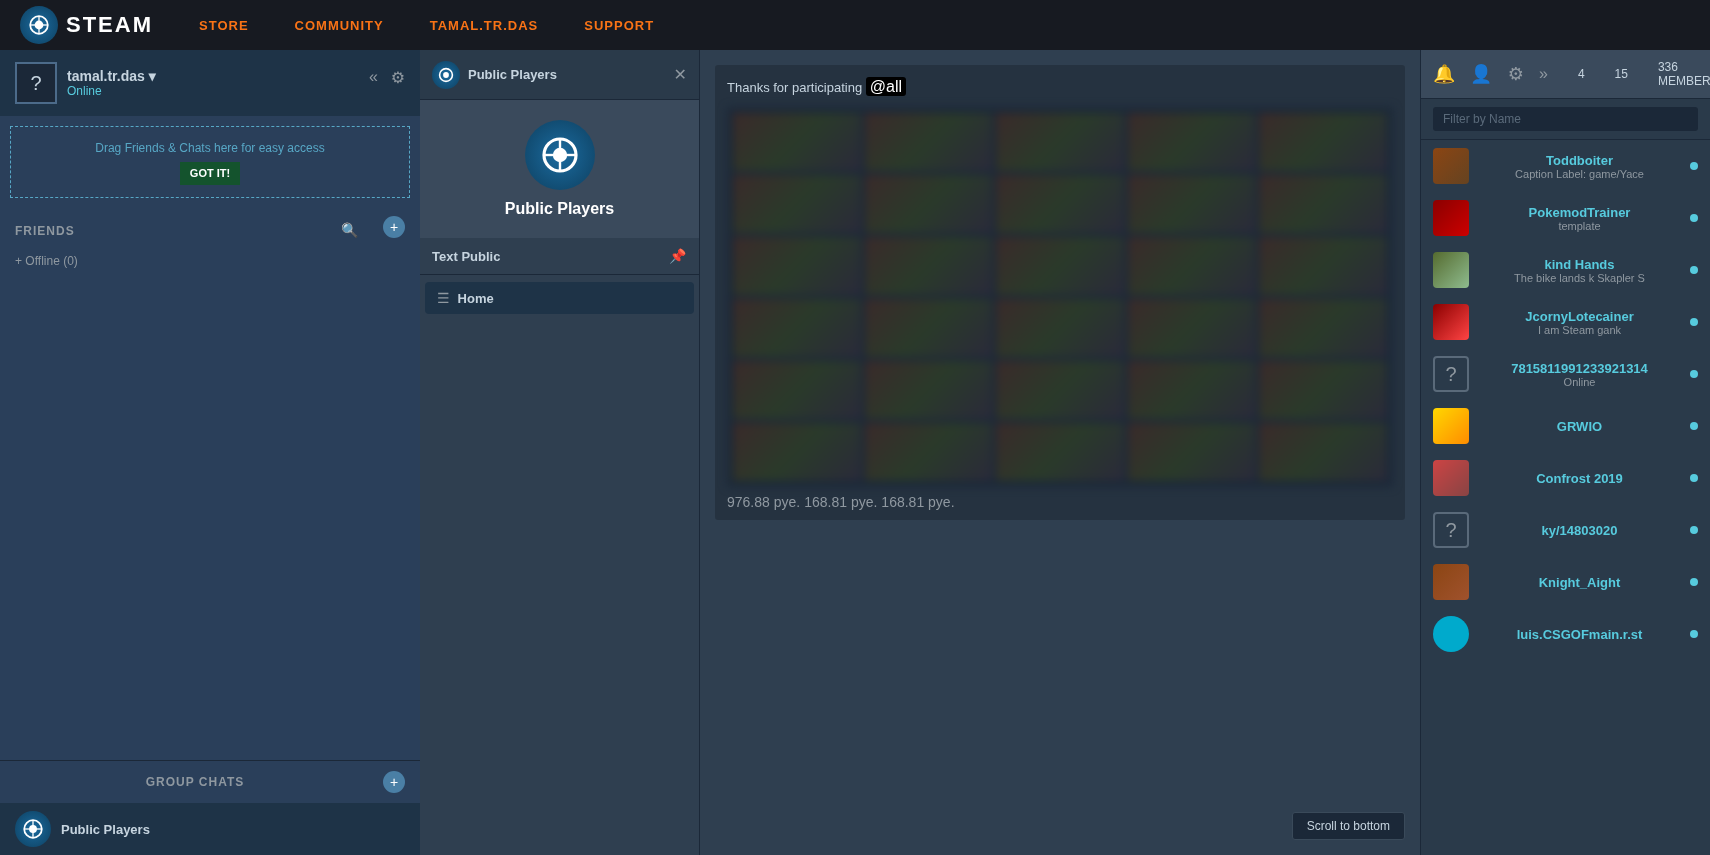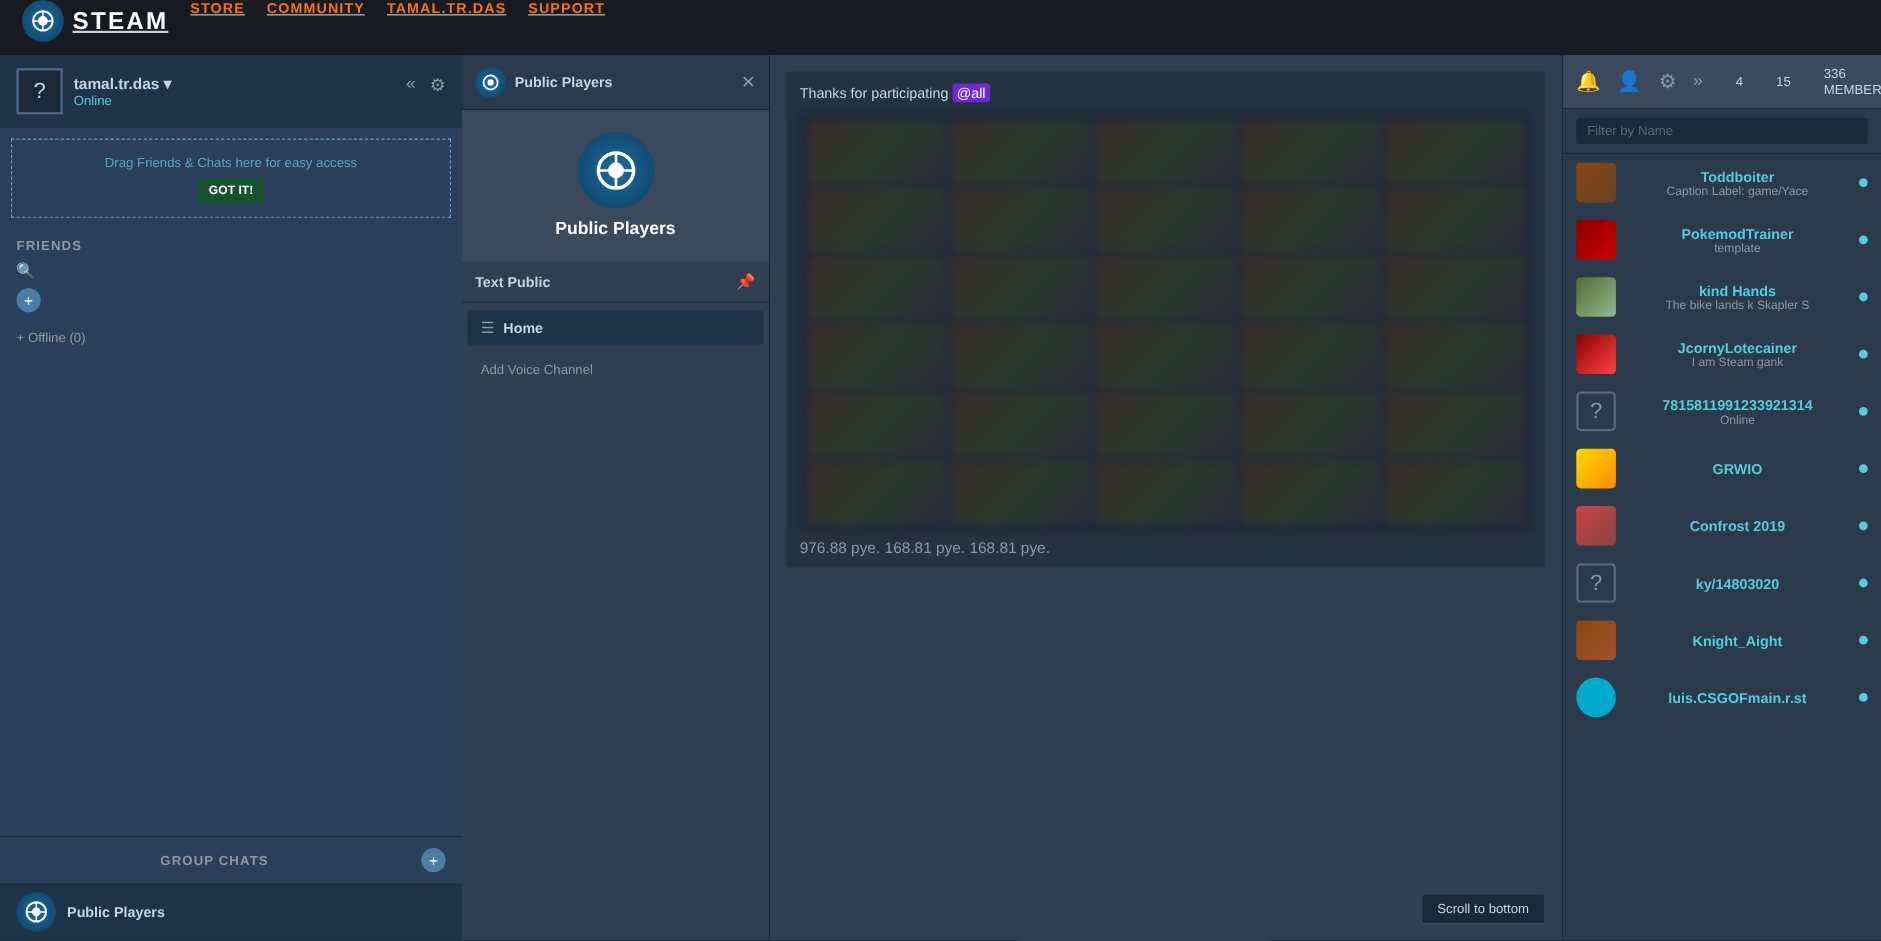--- a/index.html
+++ b/index.html
@@ -12,24 +12,23 @@
       color: #c6d4df;
       font-size: 13px;
     }
 
     
     #top-nav {
       width: 100%;
       height: 50px;
       background: #171a21;
       display: flex;
-      align-items: flex-start;
+      align-items: center;
       padding: 0 20px;
-      gap: 20px;
-      text-decoration: underline;
+      gap: 46px;
     }
     #steam-logo {
       display: flex;
       align-items: center;
       gap: 8px;
     }
     .steam-logo-circle {
       width: 38px;
       height: 38px;
       border-radius: 50%;
@@ -135,24 +134,23 @@
       color: white;
       padding: 3px 10px;
       font-size: 11px;
       font-weight: bold;
       cursor: pointer;
       margin-top: 5px;
     }
 
     #friends-header {
       display: flex;
-      align-items: flex-start;
+      align-items: flex-end;
       padding: 8px 15px;
-      gap: 8px;
-      flex-direction: column;
+      gap: 24px;
     }
     .friends-label {
       flex: 1;
       font-size: 12px;
       font-weight: bold;
       color: #8f98a0;
       text-transform: uppercase;
       letter-spacing: 1px;
     }
     .friends-search-btn {
@@ -365,25 +363,25 @@
       padding: 10px 12px;
       margin-bottom: 8px;
       border-radius: 3px;
     }
     .message-text {
       color: #c6d4df;
       font-size: 13px;
       line-height: 1.5;
     }
     .mention-tag {
-      background: #6d28d9;
+      background: #000000;
       color: white;
       padding: 1px 4px;
       border-radius: 3px;
-      font-size: 13px;
+      font-size: 16px;
       margin-top: 16px;
     }
 
     
     #game-images-grid {
       display: grid;
       grid-template-columns: repeat(5, 1fr);
       gap: 2px;
       margin-top: 8px;
       filter: blur(4px);
@@ -650,21 +648,20 @@
       <span class="pin-icon">📌</span>
     </div>
 
     <div id="channel-list">
       <div class="channel-item active">
         <span class="channel-icon">☰</span>
         <span class="channel-name">Home</span>
       </div>
     </div>
 
-    <div class="add-voice-channel">Add Voice Channel</div>
   </div>
 
   <div id="main-chat">
     <div id="chat-messages">
       <div class="message-box">
         <div class="message-text">
           <span>Thanks for participating</span>
           <span class="mention-tag">@all</span>
         </div>
 

